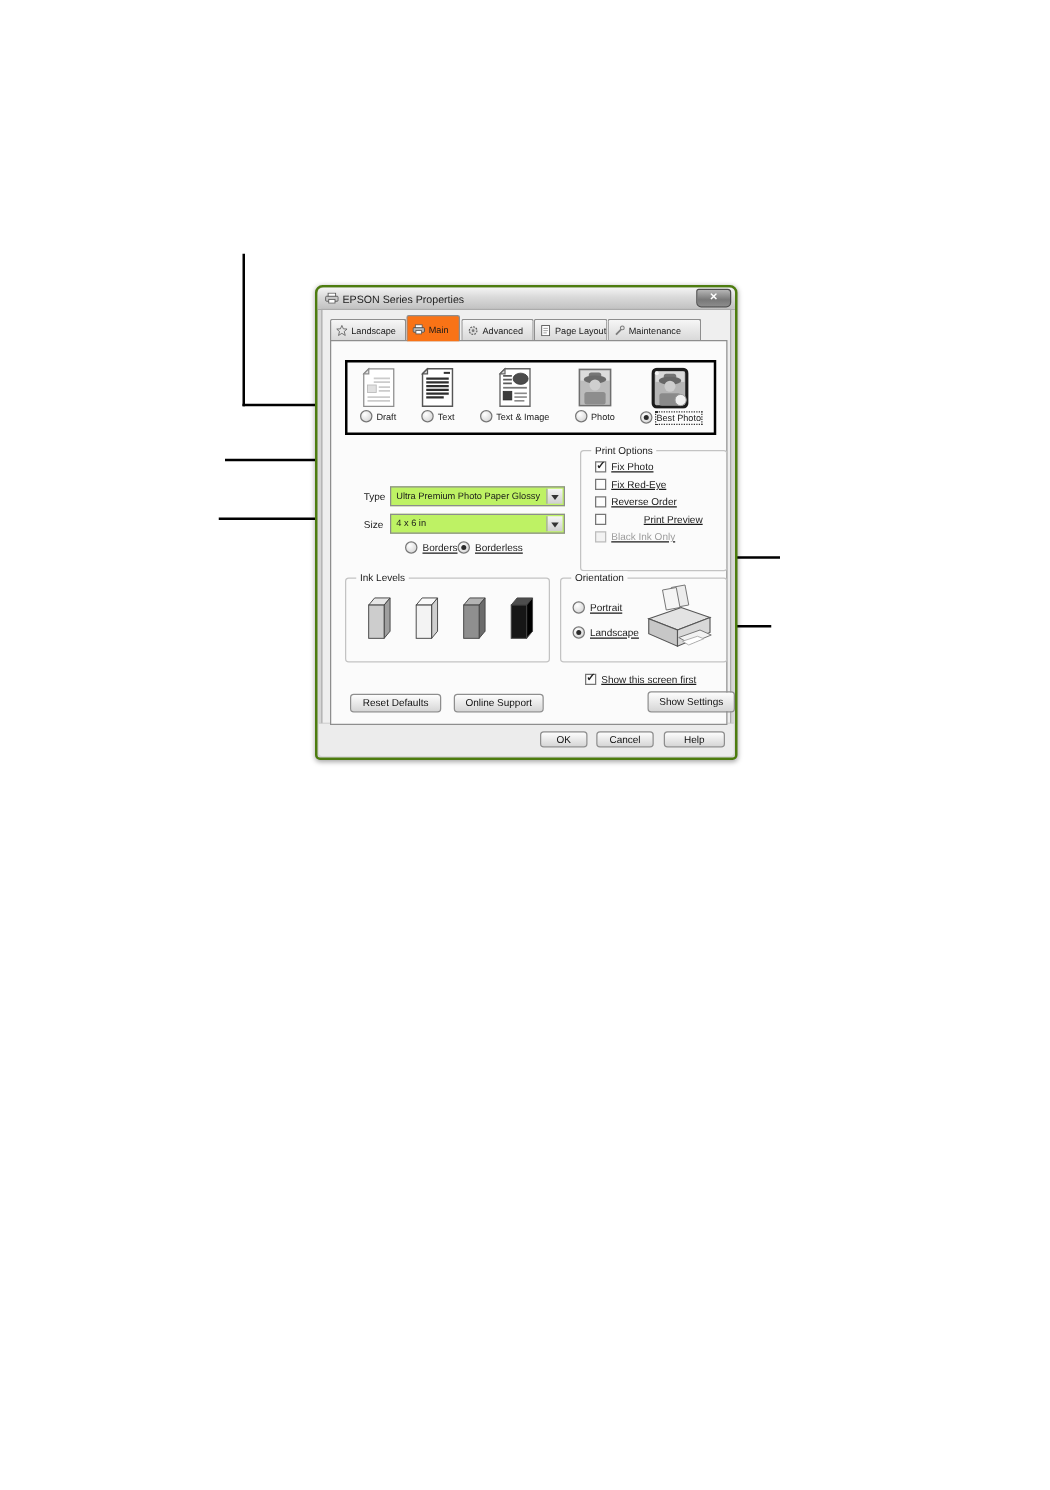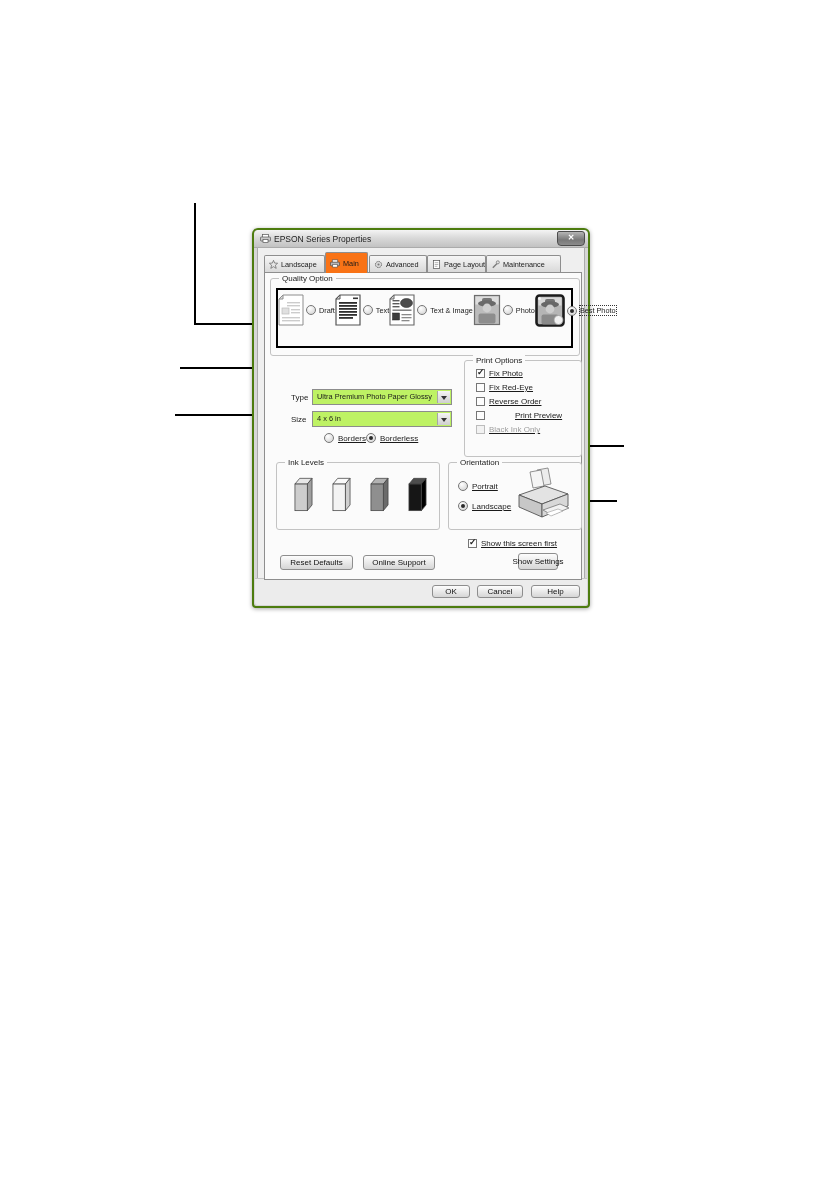--- a/index.html
+++ b/index.html
@@ -51,21 +51,21 @@
 
   
   .group{position:absolute;border:1px solid #c3c3c3;border-radius:3px;z-index:3;}
   .group-label{position:absolute;top:-6px;left:8px;background:#fbfbfb;padding:0 3px;font-size:8px;line-height:11px;white-space:nowrap;}
 
   
   .quality-highlight{
     position:absolute;left:22px;top:58px;width:297px;height:60px;border:2px solid #000;
     display:flex;justify-content:space-around;align-items:flex-start;padding-top:4px;box-sizing:border-box;z-index:4;
   }
-  .q-opt{display:flex;flex-direction:row;align-items:center;gap:2px;}
+  .q-opt{display:flex;flex-direction:column;align-items:center;gap:2px;}
   .q-radio-row{display:flex;align-items:center;gap:3px;}
   .q-label{font-size:7.3px;white-space:nowrap;}
   .q-label.focused{outline:1px dotted #333;outline-offset:0px;}
 
   
   .radio{width:8px;height:8px;border-radius:50%;border:1px solid #767676;
     background:radial-gradient(circle at 35% 30%, #ffffff 0%, #d6d6d6 85%);
     display:inline-block;position:relative;box-sizing:content-box;flex:0 0 auto;}
   .radio.checked::after{content:'';position:absolute;left:2px;top:2px;width:4px;height:4px;border-radius:50%;background:#2b2b2b;}
   .checkbox{width:9px;height:9px;border:1px solid #767676;background:#fdfdfd;display:inline-block;position:relative;box-sizing:border-box;flex:0 0 auto;}
@@ -162,23 +162,20 @@
   <div class="tab" style="left:232px;width:75px;">
     <svg width="9" height="9" viewBox="0 0 10 10">
       <line x1="2" y1="8.5" x2="7" y2="3.5" stroke="#7c7c7c" stroke-width="1.6"></line>
       <circle cx="7.6" cy="2.6" r="1.7" fill="#e4e4e4" stroke="#7c7c7c" stroke-width="0.9"></circle>
     </svg>
     <span>Maintenance</span>
   </div>
 
   <div class="panel"></div>
 
-  <div class="group" style="left:16px;top:48px;width:308px;height:76px;">
-    <span class="group-label">Quality Option</span>
-  </div>
   <div class="quality-highlight">
 
     <div class="q-opt">
       <svg width="26" height="32" viewBox="0 0 26 32">
         <polygon points="5,1 25,1 25,31 1,31 1,5" fill="#ffffff" stroke="#8d8d8d" stroke-width="1"></polygon>
         <polygon points="5,1 5,5 1,5" fill="#e2e2e2" stroke="#8d8d8d" stroke-width="1"></polygon>
         <rect x="9" y="8" width="13" height="1.4" fill="#cccccc"></rect>
         <rect x="9" y="11" width="13" height="1.4" fill="#cccccc"></rect>
         <rect x="4" y="14" width="7" height="6" fill="#e0e0e0" stroke="#bbb" stroke-width="0.7"></rect>
         <rect x="13" y="15" width="9" height="1.4" fill="#cccccc"></rect>
@@ -353,19 +350,19 @@
     </svg>
   </div>
 
   <div class="po-row" style="left:214px;top:309px;z-index:4;">
     <span class="checkbox checked"></span>
     <span class="label-8">Show this screen first</span>
   </div>
 
   <div class="btn" style="left:26px;top:325px;width:73px;height:15px;">Reset Defaults</div>
   <div class="btn" style="left:109px;top:325px;width:72px;height:15px;">Online Support</div>
-  <div class="btn" style="left:264px;top:323px;width:40px;height:17px;">Show Settings</div>
+  <div class="btn" style="left:264px;top:323px;width:70px;height:17px;">Show Settings</div>
 
   <div class="footer"></div>
   <div class="btn" style="left:178px;top:355px;width:38px;height:13px;">OK</div>
   <div class="btn" style="left:223px;top:355px;width:46px;height:13px;">Cancel</div>
   <div class="btn" style="left:277px;top:355px;width:49px;height:13px;">Help</div>
 </div>
 
 </body></html>

